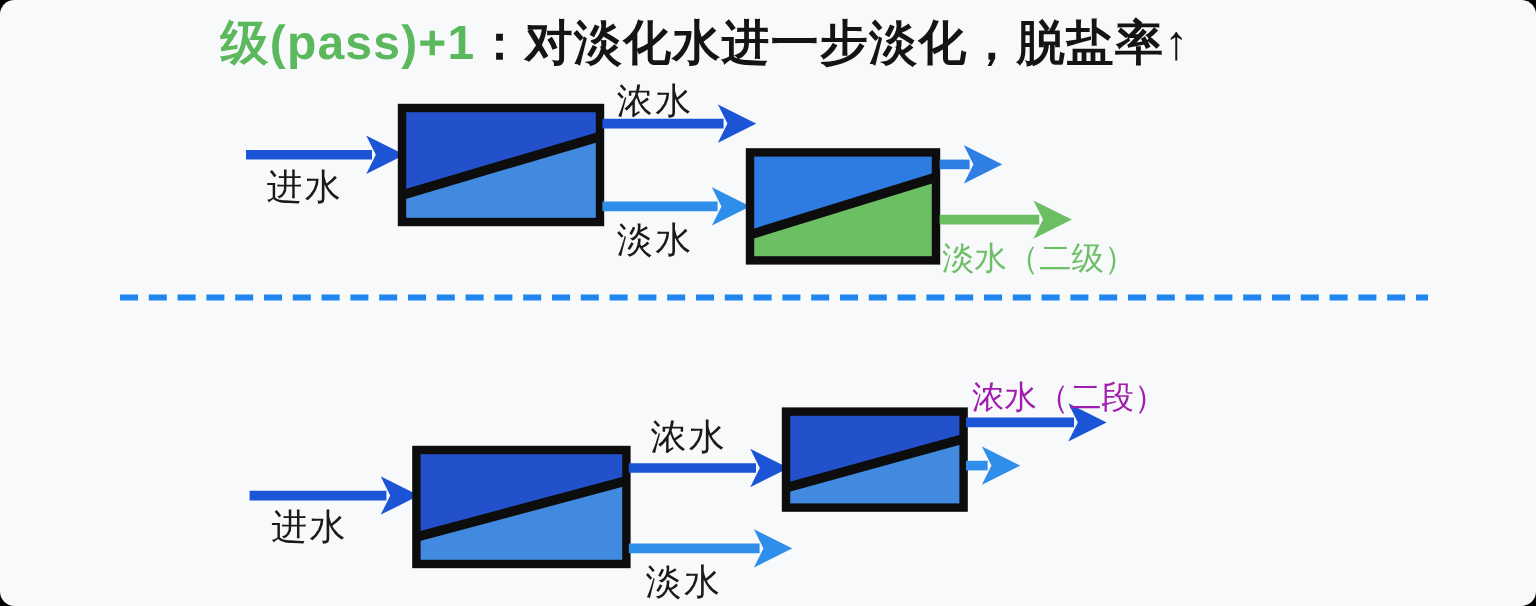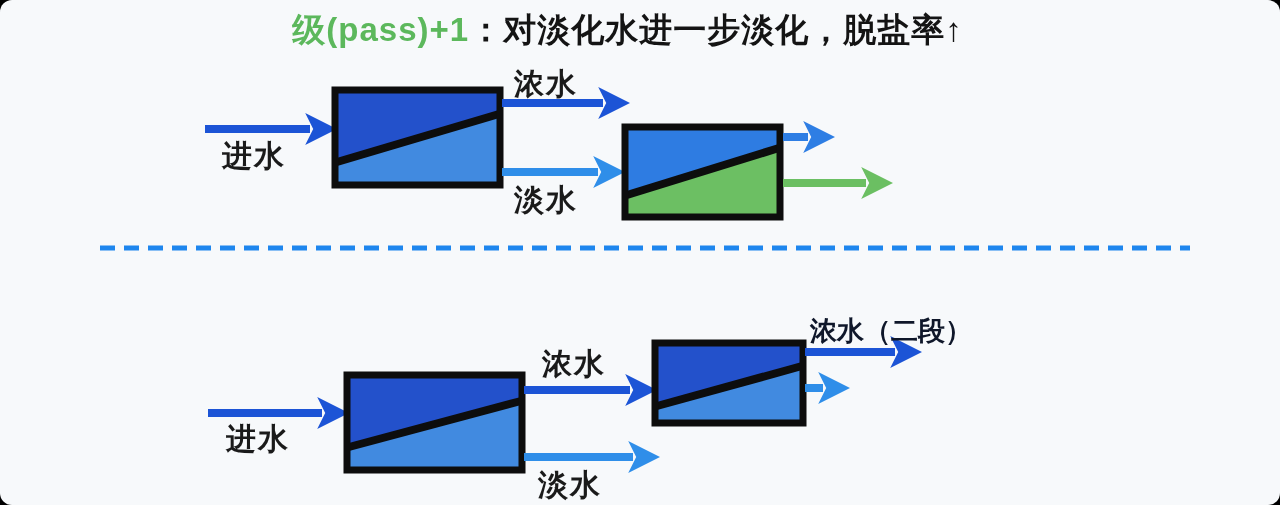--- a/index.html
+++ b/index.html
@@ -8,34 +8,33 @@
     width:1280px;height:505px;
     background:#f7f9fb;
     border-radius:12px;
     overflow:hidden;
     font-family:"Liberation Sans", sans-serif;
   }
   .layer{position:absolute;left:0;top:0;}
   .title{
     position:absolute;left:0;
     text-align:center;
-    font-size:33px;font-weight:700;color:#141414;
+    font-size:40px;font-weight:700;color:#141414;
     letter-spacing:1px;
     white-space:nowrap;
-    margin-left:40px;
   }
   .hl-green{color:#5cb85c;}
   .hl-blue{color:#1d55cc;}
   .lbl{
     position:absolute;
-    font-size:30px;font-weight:700;color:#1a1a1a;
+    font-size:30px;font-weight:400;color:#1a1a1a;
     letter-spacing:2px;white-space:nowrap;
   }
   .lbl-green{color:#6fbf68;font-size:27px;letter-spacing:0;}
-  .lbl-blue{color:#0f172a;font-size:27px;letter-spacing:0;}
+  .lbl-blue{color:#a21caf;font-size:27px;letter-spacing:0;}
 </style>
 </head>
 <body>
 
 <div class="canvas">
 
   <svg class="layer" width="1280" height="505" viewBox="0 0 1280 505">
     <defs>
       <marker id="m-dark" viewBox="0 0 4 4" markerWidth="4" markerHeight="4" refX="0.6" refY="2" orient="auto" markerUnits="strokeWidth">
         <path d="M0 0 L4 2 L0 4 L1 2 Z" fill="#1c54d6"></path>
@@ -102,20 +101,21 @@
     <line x1="524" y1="457" x2="633" y2="457" stroke-width="8" marker-end="url(#m-light)" stroke="#2f8ee9"></line>
   </svg>
 
   <div class="title" style="top:8px;width:1175px;">
     <span class="hl-green">级(pass)+1</span><span>：对淡化水进一步淡化，脱盐率↑</span>
   </div>
 
   <div class="lbl" style="left:222px;top:136px;">进水</div>
   <div class="lbl" style="left:514px;top:64px;">浓水</div>
   <div class="lbl" style="left:514px;top:180px;">淡水</div>
+  <div class="lbl lbl-green" style="left:785px;top:197px;">淡水（二级）</div>
 
 
   <div class="lbl lbl-blue" style="left:810px;top:313px;">浓水（二段）</div>
   <div class="lbl" style="left:542px;top:344px;">浓水</div>
   <div class="lbl" style="left:226px;top:419px;">进水</div>
   <div class="lbl" style="left:538px;top:465px;">淡水</div>
 
 </div>
 
 </body></html>

